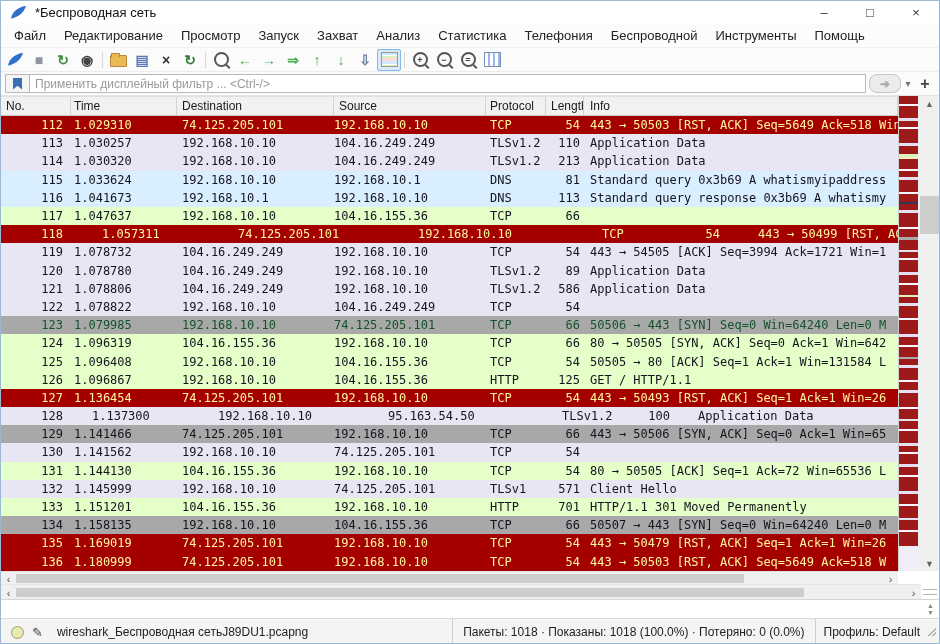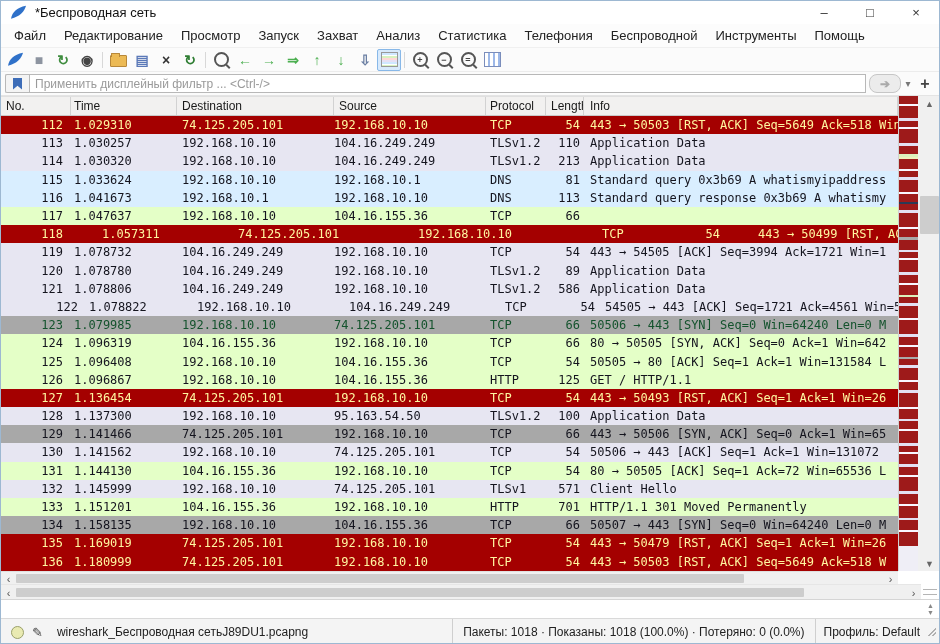--- a/index.html
+++ b/index.html
@@ -276,28 +276,27 @@
     </div>
     <div class="prow" style="background: rgb(231, 230, 242); color: rgb(20, 20, 30);">
       <span class="pc c0">121</span>
       <span class="pc c1">1.078806</span>
       <span class="pc c2">104.16.249.249</span>
       <span class="pc c3">192.168.10.10</span>
       <span class="pc c4">TLSv1.2</span>
       <span class="pc c5">586</span>
       <span class="pc c6">Application Data</span>
     </div>
-    <div class="prow" style="background: rgb(231, 230, 242); color: rgb(20, 20, 30); padding-left: 15px;">
+    <div class="prow" style="background: rgb(231, 230, 242); color: rgb(20, 20, 30);">
       <span class="pc c0">122</span>
       <span class="pc c1">1.078822</span>
       <span class="pc c2">192.168.10.10</span>
       <span class="pc c3">104.16.249.249</span>
       <span class="pc c4">TCP</span>
       <span class="pc c5">54</span>
-      <span class="pc c6">54505 → 443 [ACK] Seq=1721 Ack=4561 Win=5</span>
     </div>
     <div class="prow" style="background: rgb(168, 168, 168); color: #14532d;">
       <span class="pc c0">123</span>
       <span class="pc c1">1.079985</span>
       <span class="pc c2">192.168.10.10</span>
       <span class="pc c3">74.125.205.101</span>
       <span class="pc c4">TCP</span>
       <span class="pc c5">66</span>
       <span class="pc c6">50506 → 443 [SYN] Seq=0 Win=64240 Len=0 M</span>
     </div>
@@ -330,21 +329,21 @@
     </div>
     <div class="prow" style="background: rgb(164, 0, 0); color: rgb(255, 246, 160);">
       <span class="pc c0">127</span>
       <span class="pc c1">1.136454</span>
       <span class="pc c2">74.125.205.101</span>
       <span class="pc c3">192.168.10.10</span>
       <span class="pc c4">TCP</span>
       <span class="pc c5">54</span>
       <span class="pc c6">443 → 50493 [RST, ACK] Seq=1 Ack=1 Win=26</span>
     </div>
-    <div class="prow" style="background: rgb(231, 230, 242); color: rgb(20, 20, 30);">
+    <div class="prow" style="background: rgb(231, 230, 242); color: rgb(20, 20, 30); gap: 18px;">
       <span class="pc c0">128</span>
       <span class="pc c1">1.137300</span>
       <span class="pc c2">192.168.10.10</span>
       <span class="pc c3">95.163.54.50</span>
       <span class="pc c4">TLSv1.2</span>
       <span class="pc c5">100</span>
       <span class="pc c6">Application Data</span>
     </div>
     <div class="prow" style="background: rgb(168, 168, 168); color: rgb(20, 20, 30);">
       <span class="pc c0">129</span>
@@ -355,21 +354,20 @@
       <span class="pc c5">66</span>
       <span class="pc c6">443 → 50506 [SYN, ACK] Seq=0 Ack=1 Win=65</span>
     </div>
     <div class="prow" style="background: rgb(231, 230, 242); color: rgb(20, 20, 30);">
       <span class="pc c0">130</span>
       <span class="pc c1">1.141562</span>
       <span class="pc c2">192.168.10.10</span>
       <span class="pc c3">74.125.205.101</span>
       <span class="pc c4">TCP</span>
       <span class="pc c5">54</span>
-      <span class="pc c6">50506 → 443 [ACK] Seq=1 Ack=1 Win=131072</span>
     </div>
     <div class="prow" style="background: rgb(228, 255, 199); color: rgb(20, 20, 30);">
       <span class="pc c0">131</span>
       <span class="pc c1">1.144130</span>
       <span class="pc c2">104.16.155.36</span>
       <span class="pc c3">192.168.10.10</span>
       <span class="pc c4">TCP</span>
       <span class="pc c5">54</span>
       <span class="pc c6">80 → 50505 [ACK] Seq=1 Ack=72 Win=65536 L</span>
     </div>

